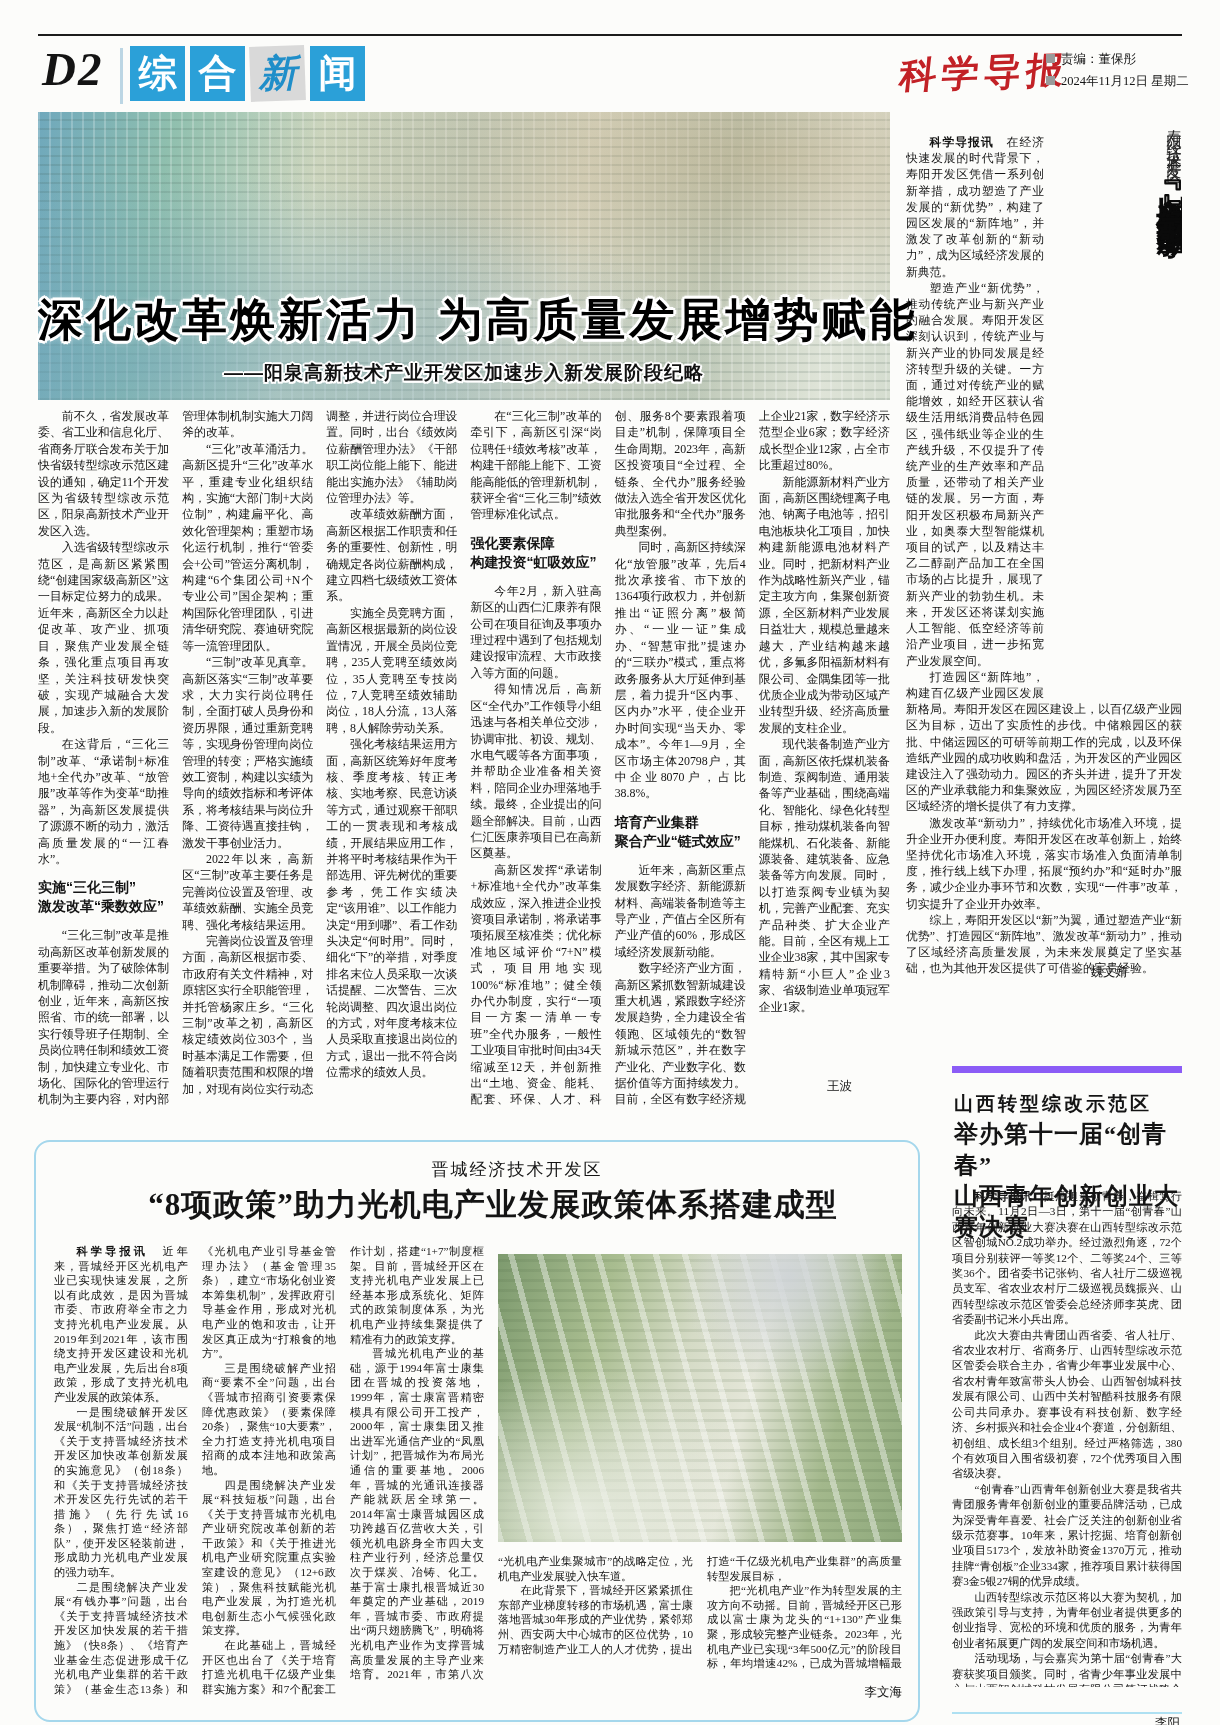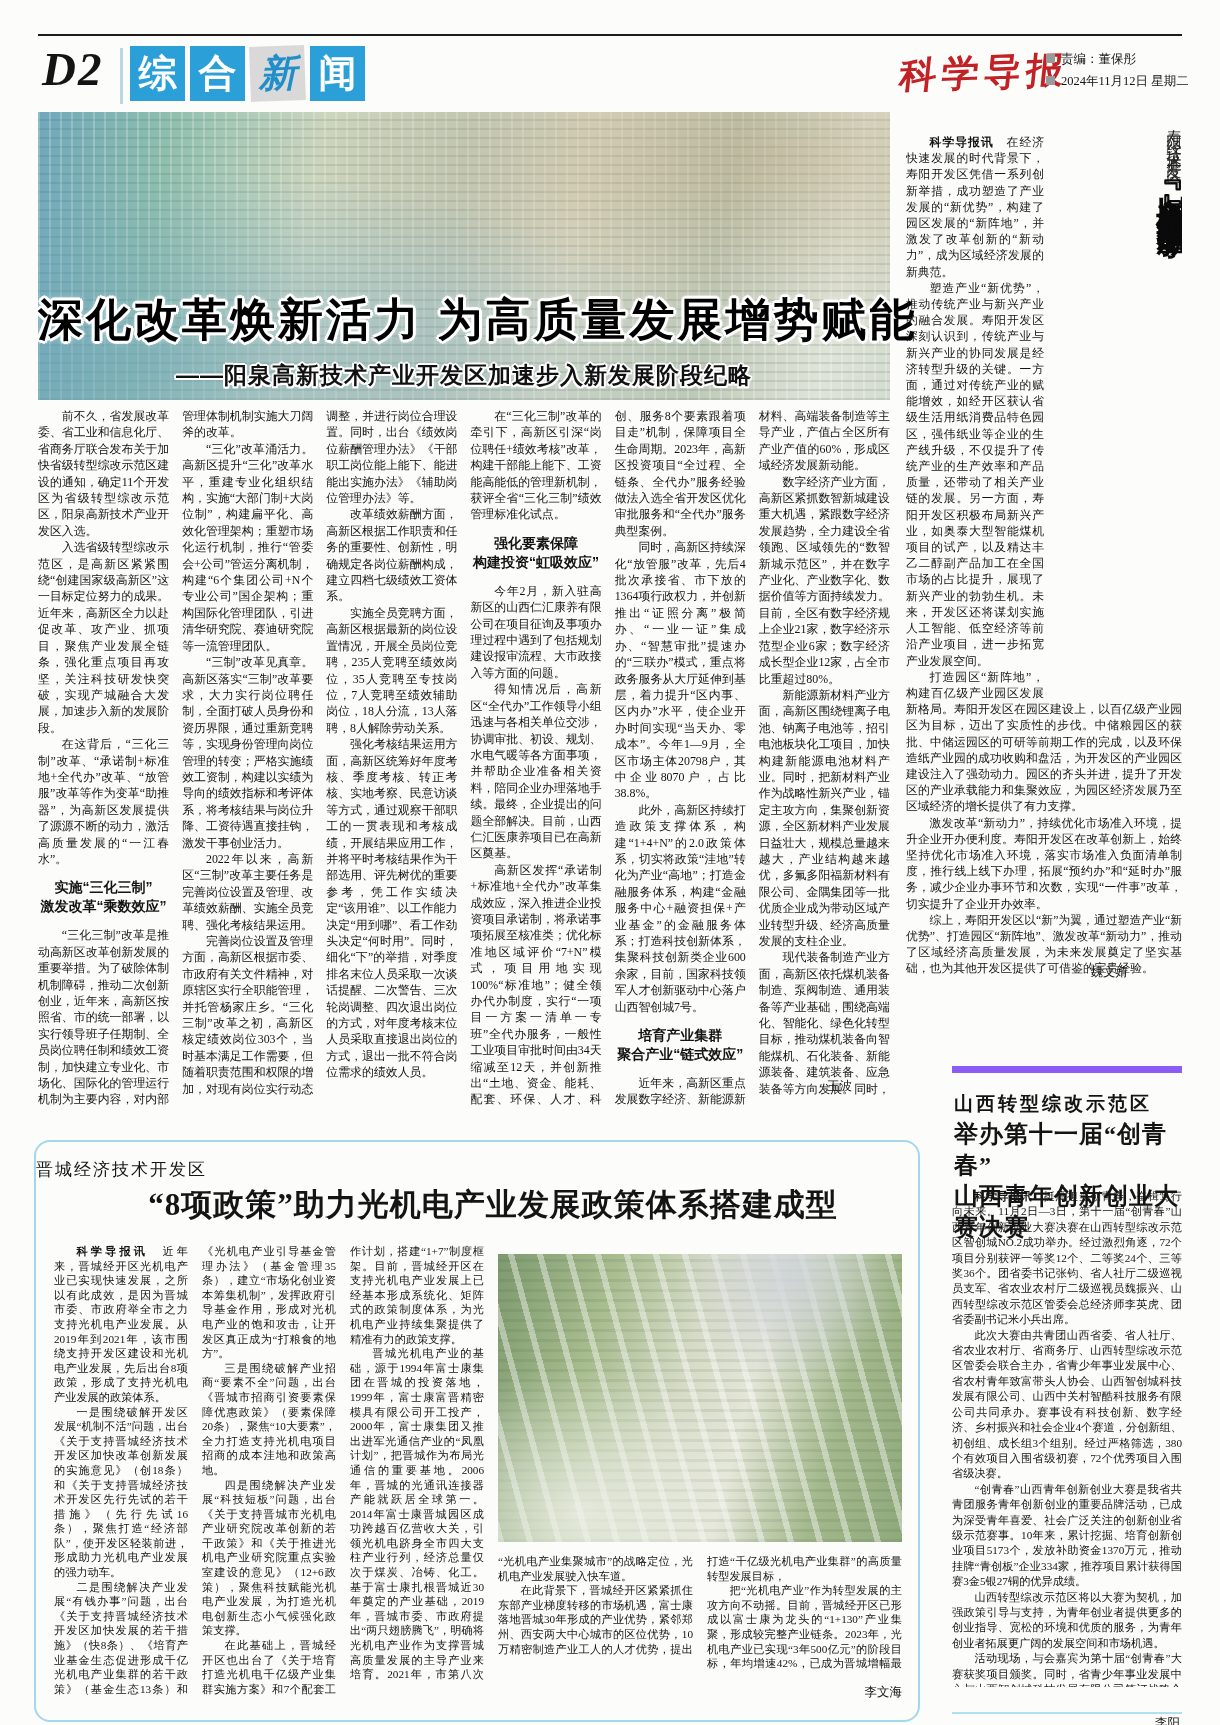--- a/index.html
+++ b/index.html
@@ -26,49 +26,49 @@
     background:
       radial-gradient(ellipse at 12% 88%, rgba(110,165,190,.55), transparent 55%),
       radial-gradient(ellipse at 86% 16%, rgba(186,158,112,.38), transparent 52%),
       repeating-linear-gradient(90deg, rgba(255,255,255,.22) 0 2px, transparent 2px 11px),
       repeating-linear-gradient(0deg, rgba(55,80,70,.14) 0 2px, transparent 2px 9px),
       linear-gradient(100deg,#6fa8bc 0%,#8fbfae 15%,#cdd8c2 32%,#c3cdbd 48%,#d8d9c7 62%,#bfc9b8 78%,#dfe4d8 92%,#d4dccf 100%);}
   #main-headline{left:0;top:178px;width:100%;text-align:center;font-size:45px;font-weight:900;
      letter-spacing:3px;color:#000;white-space:nowrap;
      text-shadow:-2px -2px 0 #fff,2px -2px 0 #fff,-2px 2px 0 #fff,2px 2px 0 #fff,
                  0 -3px 0 #fff,0 3px 0 #fff,-3px 0 0 #fff,3px 0 0 #fff,0 0 7px rgba(255,255,255,.95);}
-  #main-subtitle{left:0;top:248px;width:100%;text-align:center;font-size:23px;font-weight:bold;
+  #main-subtitle{left:0;top:248px;width:100%;text-align:center;font-size:19px;font-weight:bold;
      letter-spacing:1px;color:#111;
      text-shadow:-1.5px -1.5px 0 #fff,1.5px -1.5px 0 #fff,-1.5px 1.5px 0 #fff,1.5px 1.5px 0 #fff,
                  0 2px 0 #fff,0 -2px 0 #fff,2px 0 0 #fff,-2px 0 0 #fff;}
   #main-body{left:38px;top:408px;width:852px;height:705px;overflow:hidden;
      column-count:6;column-gap:13px;column-fill:auto;
      font-size:11.9px;line-height:16.4px;text-align:justify;}
   .para{margin:0;text-indent:2em;text-align:justify;}
   .para.cont{text-indent:0;}
-  .subhead{font-family:"Liberation Sans","DejaVu Sans",sans-serif;font-weight:bold;text-align:center;
+  .subhead{font-family:"Liberation Sans","DejaVu Sans",sans-serif;font-weight:bold;text-align:left;
      font-size:14px;line-height:19px;margin:11px 0;break-inside:avoid;}
   .byline{font-size:12.5px;text-align:right;}
   #byline-main{left:700px;top:1078px;width:152px;}
 
   
   #shouyang{left:906px;top:112px;width:276px;height:903px;}
   #shouyang-text{height:842px;overflow:hidden;font-size:11.8px;line-height:16.2px;padding-top:22px;}
   #shouyang-vhead{float:right;width:126px;height:572px;margin:-22px 0 10px 12px;
      writing-mode:vertical-rl;display:flex;}
   #shouyang-kicker{font-size:15px;letter-spacing:5px;padding-top:6px;
      font-family:"Liberation Sans","DejaVu Sans",sans-serif;color:#222;}
   #shouyang-title{font-size:35px;font-weight:bold;letter-spacing:2px;margin-top:4px;
      font-family:"DejaVu Sans","Liberation Sans",sans-serif;color:#0a0a0a;}
   #shouyang-title .part2{margin-block-start:26px;}
   #byline-shouyang{left:0;top:852px;width:222px;}
 
   
   #jincheng{left:34px;top:1140px;width:882px;height:578px;border:2px solid #a5d7ec;border-radius:16px;}
-  #jc-kicker{left:0;top:16px;width:100%;text-align:left;font-size:17px;letter-spacing:2px;}
+  #jc-kicker{left:0;top:16px;width:100%;text-align:center;font-size:17px;letter-spacing:2px;padding-left:40px;}
   #jc-headline{left:0;top:42px;width:100%;text-align:center;font-size:31px;font-weight:bold;letter-spacing:1px;
      font-family:"Liberation Serif","DejaVu Serif",serif;padding-left:16px;}
   #jc-left{left:18px;top:102px;width:430px;height:462px;overflow:hidden;
      column-count:3;column-gap:14px;column-fill:auto;font-size:11.2px;line-height:14.6px;}
   #jc-right{left:462px;top:102px;width:404px;height:462px;}
   #photo-jincheng{left:0;top:10px;width:404px;height:288px;
      background:
        radial-gradient(circle at 72% 8%, rgba(205,210,215,.85), transparent 28%),
        radial-gradient(ellipse at 20% 90%, rgba(240,242,235,.8), transparent 40%),
        repeating-linear-gradient(75deg, rgba(255,255,255,.4) 0 6px, transparent 6px 28px),
@@ -121,21 +121,20 @@
     <p class="para">完善岗位设置及管理方面，高新区根据市委、市政府有关文件精神，对原辖区实行全职能管理，并托管杨家庄乡。“三化三制”改革之初，高新区核定绩效岗位303个，当时基本满足工作需要，但随着职责范围和权限的增加，对现有岗位实行动态调整，并进行岗位合理设置。同时，出台《绩效岗位薪酬管理办法》《干部职工岗位能上能下、能进能出实施办法》《辅助岗位管理办法》等。</p>
     <p class="para">改革绩效薪酬方面，高新区根据工作职责和任务的重要性、创新性，明确规定各岗位薪酬构成，建立四档七级绩效工资体系。</p>
     <p class="para">实施全员竞聘方面，高新区根据最新的岗位设置情况，开展全员岗位竞聘，235人竞聘至绩效岗位，35人竞聘至专技岗位，7人竞聘至绩效辅助岗位，18人分流，13人落聘，8人解除劳动关系。</p>
     <p class="para">强化考核结果运用方面，高新区统筹好年度考核、季度考核、转正考核、实地考察、民意访谈等方式，通过观察干部职工的一贯表现和考核成绩，开展结果应用工作，并将平时考核结果作为干部选用、评先树优的重要参考，凭工作实绩决定“该用谁”、以工作能力决定“用到哪”、看工作劲头决定“何时用”。同时，细化“下”的举措，对季度排名末位人员采取一次谈话提醒、二次警告、三次轮岗调整、四次退出岗位的方式，对年度考核末位人员采取直接退出岗位的方式，退出一批不符合岗位需求的绩效人员。</p>
     <p class="para">在“三化三制”改革的牵引下，高新区引深“岗位聘任+绩效考核”改革，构建干部能上能下、工资能高能低的管理新机制，获评全省“三化三制”绩效管理标准化试点。</p>
     <div class="subhead">强化要素保障<br>构建投资“虹吸效应”</div>
     <p class="para">今年2月，新入驻高新区的山西仁汇康养有限公司在项目征询及事项办理过程中遇到了包括规划建设报审流程、大市政接入等方面的问题。</p>
     <p class="para">得知情况后，高新区“全代办”工作领导小组迅速与各相关单位交涉，协调审批、初设、规划、水电气暖等各方面事项，并帮助企业准备相关资料，陪同企业办理落地手续。最终，企业提出的问题全部解决。目前，山西仁汇医康养项目已在高新区奠基。</p>
     <p class="para">高新区发挥“承诺制+标准地+全代办”改革集成效应，深入推进企业投资项目承诺制，将承诺事项拓展至核准类；优化标准地区域评价“7+N”模式，项目用地实现100%“标准地”；健全领办代办制度，实行“一项目一方案一清单一专班”全代办服务，一般性工业项目审批时间由34天缩减至12天，并创新推出“土地、资金、能耗、配套、环保、人才、科创、服务8个要素跟着项目走”机制，保障项目全生命周期。2023年，高新区投资项目“全过程、全链条、全代办”服务经验做法入选全省开发区优化审批服务和“全代办”服务典型案例。</p>
     <p class="para">同时，高新区持续深化“放管服”改革，先后4批次承接省、市下放的1364项行政权力，并创新推出“证照分离”极简办、“一业一证”集成办、“智慧审批”提速办的“三联办”模式，重点将政务服务从大厅延伸到基层，着力提升“区内事、区内办”水平，使企业开办时间实现“当天办、零成本”。今年1—9月，全区市场主体20798户，其中企业8070户，占比38.8%。</p>
-    <p class="para">此外，高新区持续打造政策支撑体系，构建“1+4+N”的2.0政策体系，切实将政策“洼地”转化为产业“高地”；打造金融服务体系，构建“金融服务中心+融资担保+产业基金”的金融服务体系；打造科技创新体系，集聚科技创新类企业600余家，目前，国家科技领军人才创新驱动中心落户山西智创城7号。</p>
     <div class="subhead">培育产业集群<br>聚合产业“链式效应”</div>
     <p class="para">近年来，高新区重点发展数字经济、新能源新材料、高端装备制造等主导产业，产值占全区所有产业产值的60%，形成区域经济发展新动能。</p>
     <p class="para">数字经济产业方面，高新区紧抓数智新城建设重大机遇，紧跟数字经济发展趋势，全力建设全省领跑、区域领先的“数智新城示范区”，并在数字产业化、产业数字化、数据价值等方面持续发力。目前，全区有数字经济规上企业21家，数字经济示范型企业6家；数字经济成长型企业12家，占全市比重超过80%。</p>
     <p class="para">新能源新材料产业方面，高新区围绕锂离子电池、钠离子电池等，招引电池板块化工项目，加快构建新能源电池材料产业。同时，把新材料产业作为战略性新兴产业，锚定主攻方向，集聚创新资源，全区新材料产业发展日益壮大，规模总量越来越大，产业结构越来越优，多氟多阳福新材料有限公司、金隅集团等一批优质企业成为带动区域产业转型升级、经济高质量发展的支柱企业。</p>
     <p class="para">现代装备制造产业方面，高新区依托煤机装备制造、泵阀制造、通用装备等产业基础，围绕高端化、智能化、绿色化转型目标，推动煤机装备向智能煤机、石化装备、新能源装备、建筑装备、应急装备等方向发展。同时，以打造泵阀专业镇为契机，完善产业配套、充实产品种类、扩大企业产能。目前，全区有规上工业企业38家，其中国家专精特新“小巨人”企业3家、省级制造业单项冠军企业1家。</p>
   </div>
 <div class="abs byline" id="byline-main">王波</div>
 
 <div class="abs" id="shouyang">
   <div id="shouyang-text">

